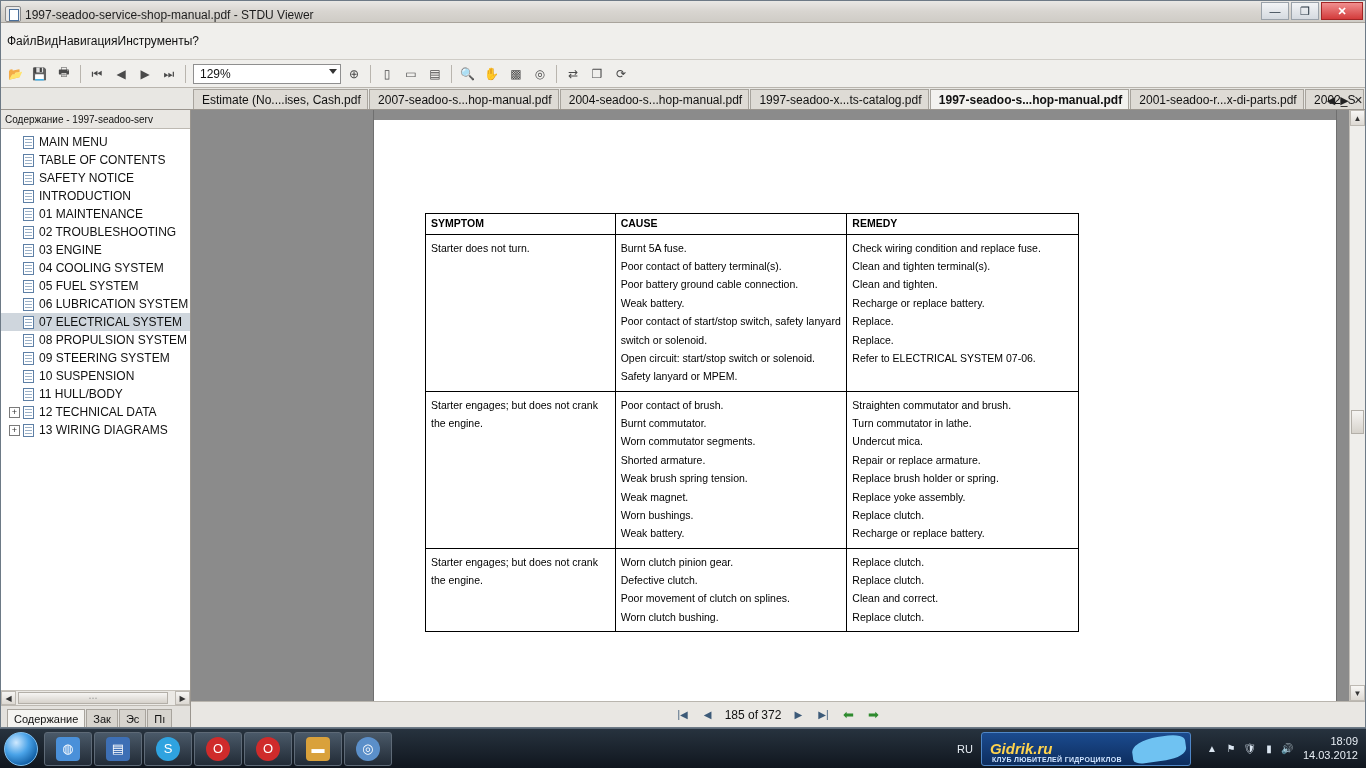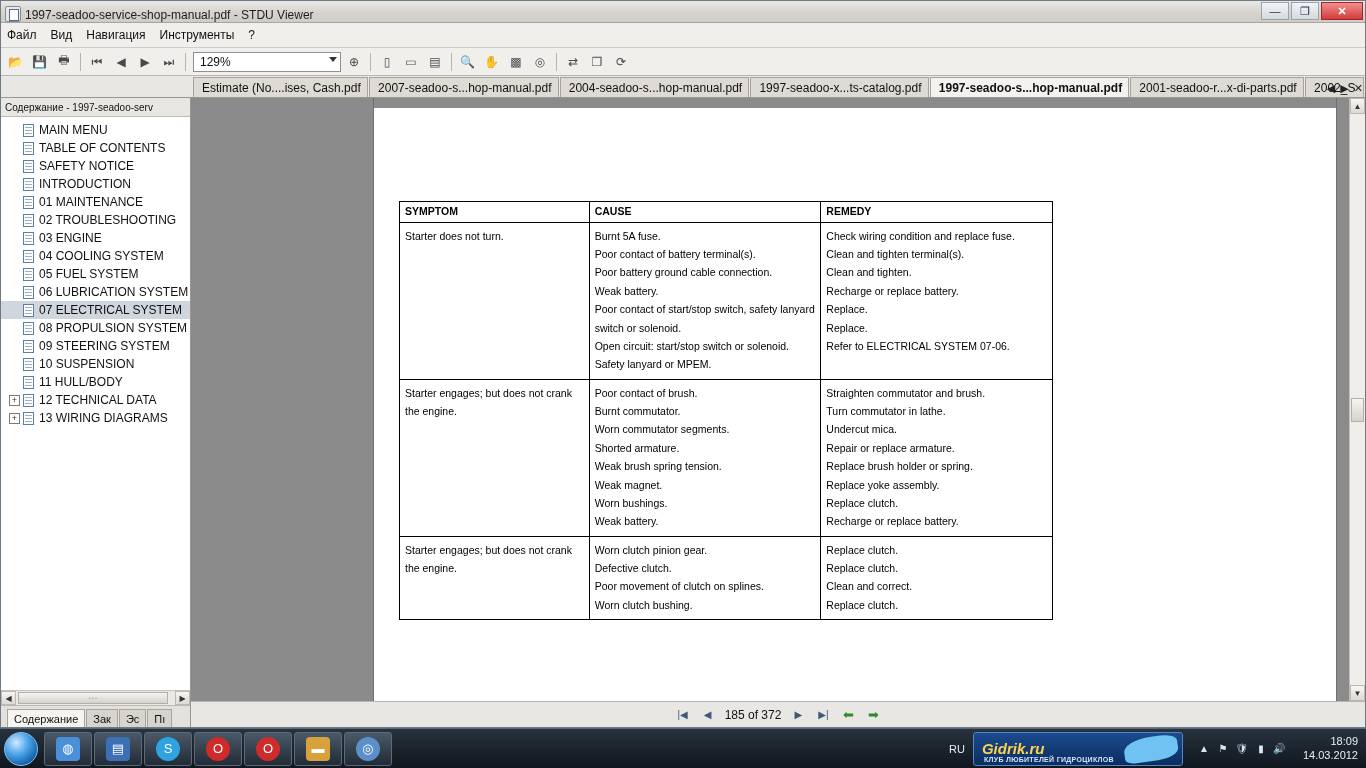--- a/index.html
+++ b/index.html
@@ -73,27 +73,26 @@
   .win-btn.close {
     width: 42px;
     background: linear-gradient(180deg,#f08f8f,#d33b3b);
     border: 1px solid #a32525;
     color: #fff;
     font-weight: bold;
   }
 
   
   .menubar {
-    height: 25px;
+    height: 37px;
     background: #f0efec;
     border-bottom: 1px solid #cfccc6;
     display: flex;
     align-items: center;
     padding-left: 6px;
-    gap: 14px;
   }
   .menubar .mi { font-size: 12px; color: #111; white-space: nowrap; }
 
   
   .toolbar {
     height: 28px;
     background: #f0efec;
     border-bottom: 1px solid #b9b5ae;
     display: flex;
     align-items: center;
@@ -313,21 +312,21 @@
   .vs-thumb {
     position: absolute; left: 1px; top: 300px;
     width: 13px; height: 24px;
     background: linear-gradient(180deg,#f6f5f3,#d6d2cb);
     border: 1px solid #b3afa8;
   }
 
   
   .pdf-table {
     position: absolute;
-    left: 208px; top: 103px;
+    left: 234px; top: 103px;
     width: 654px;
     border-collapse: collapse;
     font-size: 10.5px;
     color: #000;
     background: #fff;
   }
   .pdf-table th, .pdf-table td {
     border: 1px solid #000;
     vertical-align: top;
     padding: 4px 5px 5px 5px;
@@ -438,21 +437,21 @@
     background: #6fc2f2;
     border-radius: 50% 30% 40% 20%;
     transform: rotate(-8deg);
   }
   .tray-icons { display: flex; gap: 5px; align-items: center; }
   .tray-ico {
     width: 14px; height: 14px;
     display: flex; align-items: center; justify-content: center;
     font-size: 10px; color: #dce7f2;
   }
-  .clock { text-align: right; line-height: 1.25; font-size: 11px; margin-left: 8px; }
+  .clock { text-align: right; line-height: 1.25; font-size: 11px; }
 </style>
 </head>
 <body>
 
 <div id="app">
 
   <div class="window">
 
     <div class="titlebar">
       <div class="app-icon"></div>

